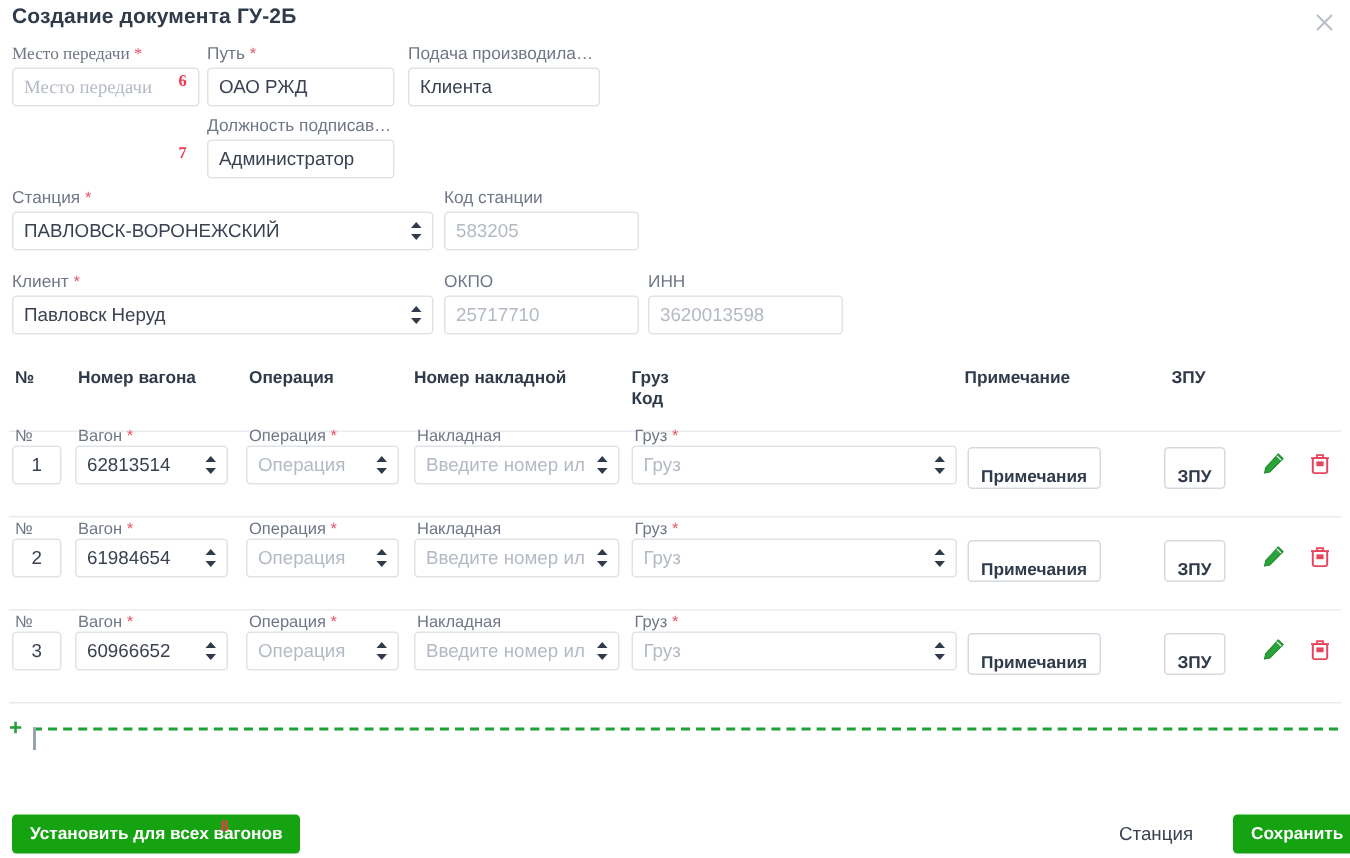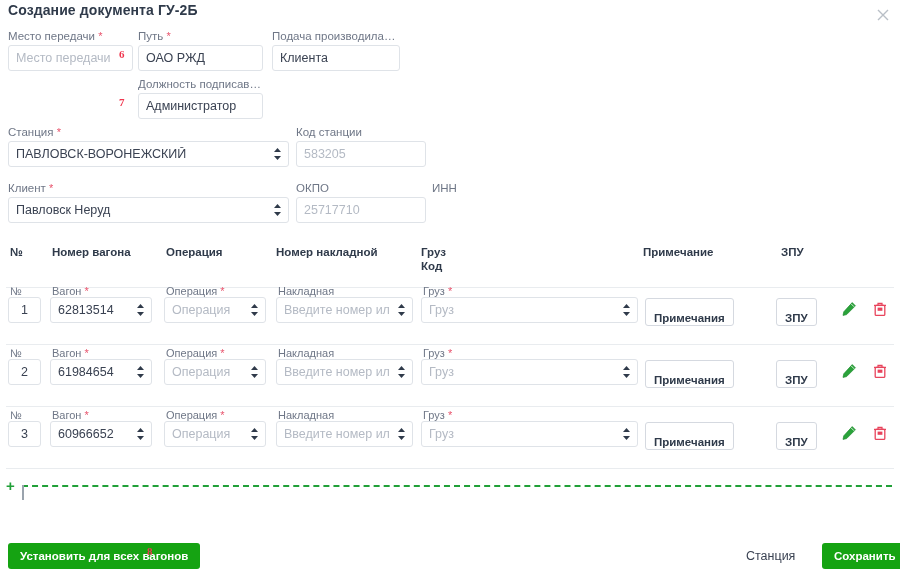--- a/index.html
+++ b/index.html
@@ -173,21 +173,21 @@
 
 <div class="page">
 
   <div class="modal-title">Создание документа ГУ-2Б</div>
   <div class="close-icon">
     <svg viewBox="0 0 18 18" width="18" height="18" aria-hidden="true">
       <path d="M4 4 L14 14 M14 4 L4 14" stroke="#b9bfc7" stroke-width="1.4" fill="none"></path>
     </svg>
   </div>
 
-  <div class="field" style="left:8px; top:30px; width:125px;">
+  <div class="field" style="left:8px; top:30px; width:125px;font-family:Liberation Serif, serif;">
     <span class="flabel"><span>Место передачи</span> <span class="req">*</span></span>
     <input class="inp" type="text" placeholder="Место передачи" value="" style="">
   </div>
   <div class="annot" style="left:119px; top:48px;">6</div>
 
   <div class="field" style="left:138px; top:30px; width:125px;">
     <span class="flabel"><span>Путь</span> <span class="req">*</span></span>
     <input class="inp" type="text" placeholder="Путь" value="ОАО РЖД" style="">
   </div>
 
@@ -234,20 +234,21 @@
     </div>
   </div>
 
   <div class="field" style="left:296px; top:182px; width:130px;">
     <span class="flabel">ОКПО</span>
     <input class="inp" type="text" placeholder="25717710" value="" style="">
   </div>
 
   <div class="field" style="left:432px; top:182px; width:130px;">
     <span class="flabel">ИНН</span>
+    <input class="inp" type="text" placeholder="3620013598" value="" style="">
   </div>
 
   <div class="thead">
     <div class="th" style="left:10px;  top:245px;">№</div>
     <div class="th" style="left:52px;  top:245px;">Номер вагона</div>
     <div class="th" style="left:166px; top:245px;">Операция</div>
     <div class="th" style="left:276px; top:245px;">Номер накладной</div>
     <div class="th" style="left:421px; top:245px;">Груз</div>
     <div class="th" style="left:421px; top:259px;">Код</div>
     <div class="th" style="left:643px; top:245px;">Примечание</div>

